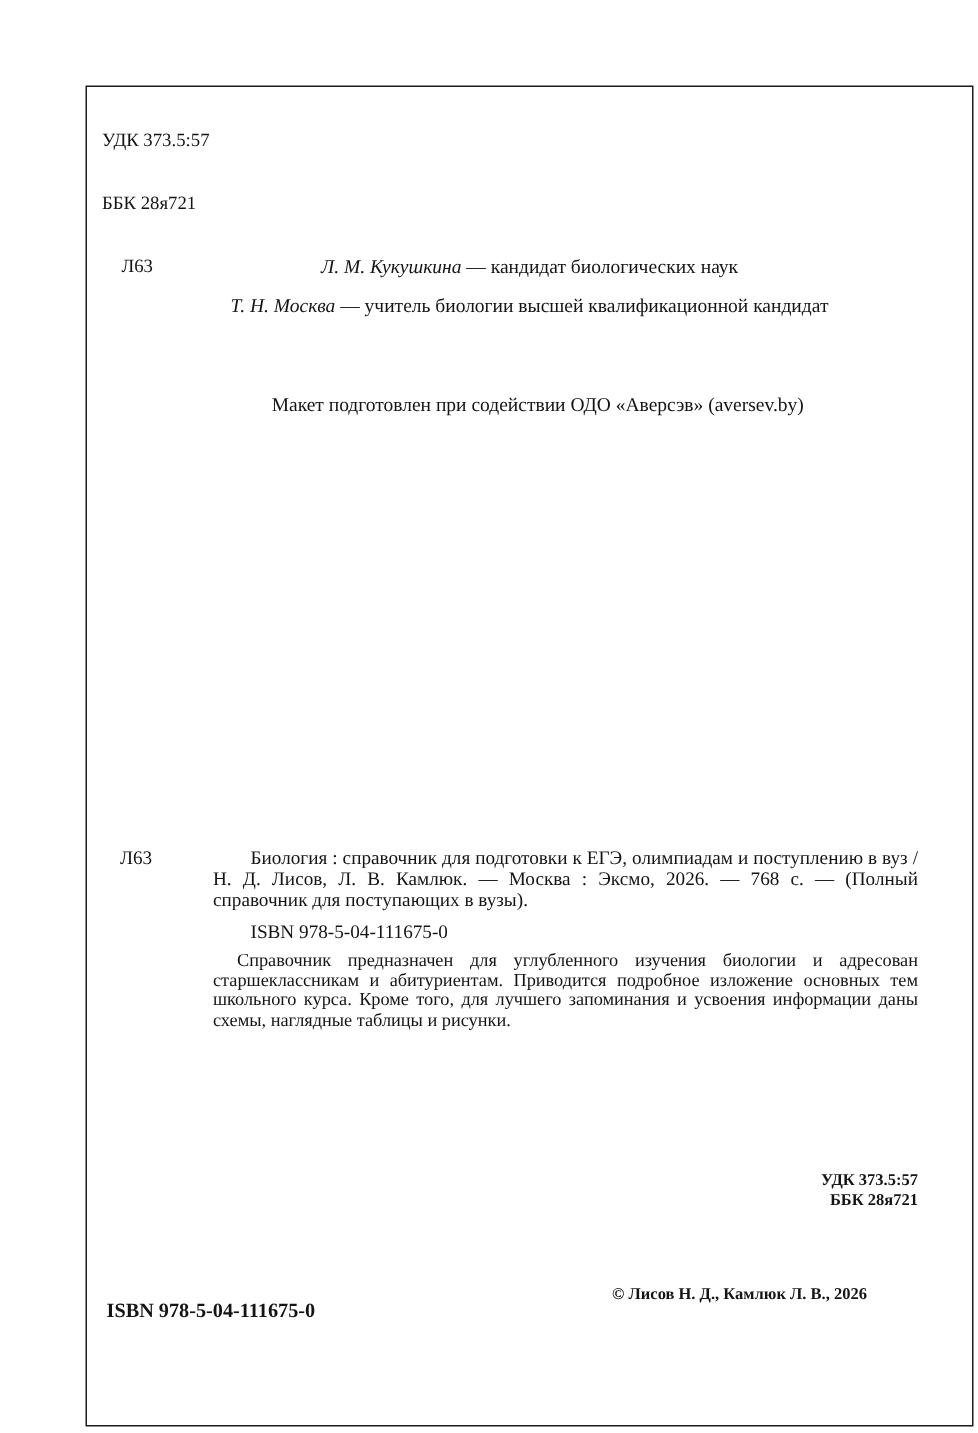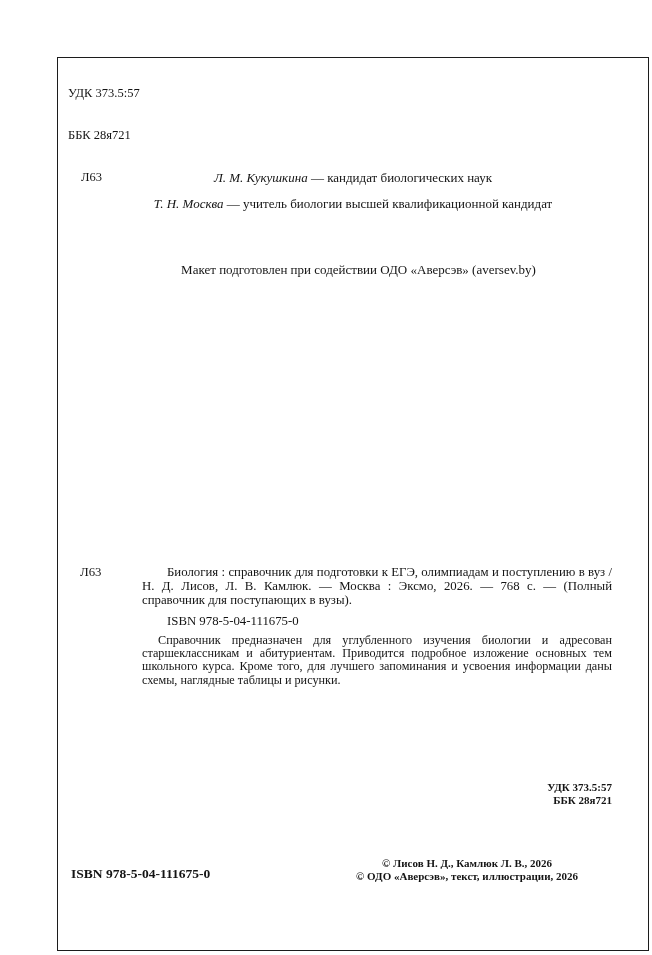--- a/index.html
+++ b/index.html
@@ -91,16 +91,15 @@
   <div class="annotation first">Справочник предназначен для углубленного изучения биологии и адресован старшеклассникам и абитуриентам. Приводится подробное изложение основных тем школьного курса. Кроме того, для лучшего запоминания и усвоения информации даны схемы, наглядные таблицы и рисунки.</div>
 </div>
 
 <div class="codes-right">
   <div>УДК 373.5:57</div>
   <div>ББК 28я721</div>
 </div>
 
 <div class="footer-copyrights">
   <div>© Лисов Н. Д., Камлюк Л. В., 2026</div>
-  <div>© ОДО «Аверсэв», текст, иллюстрации, 2026</div>
 </div>
 
 <div class="footer-isbn">ISBN 978-5-04-111675-0</div>
 
 </body></html>

